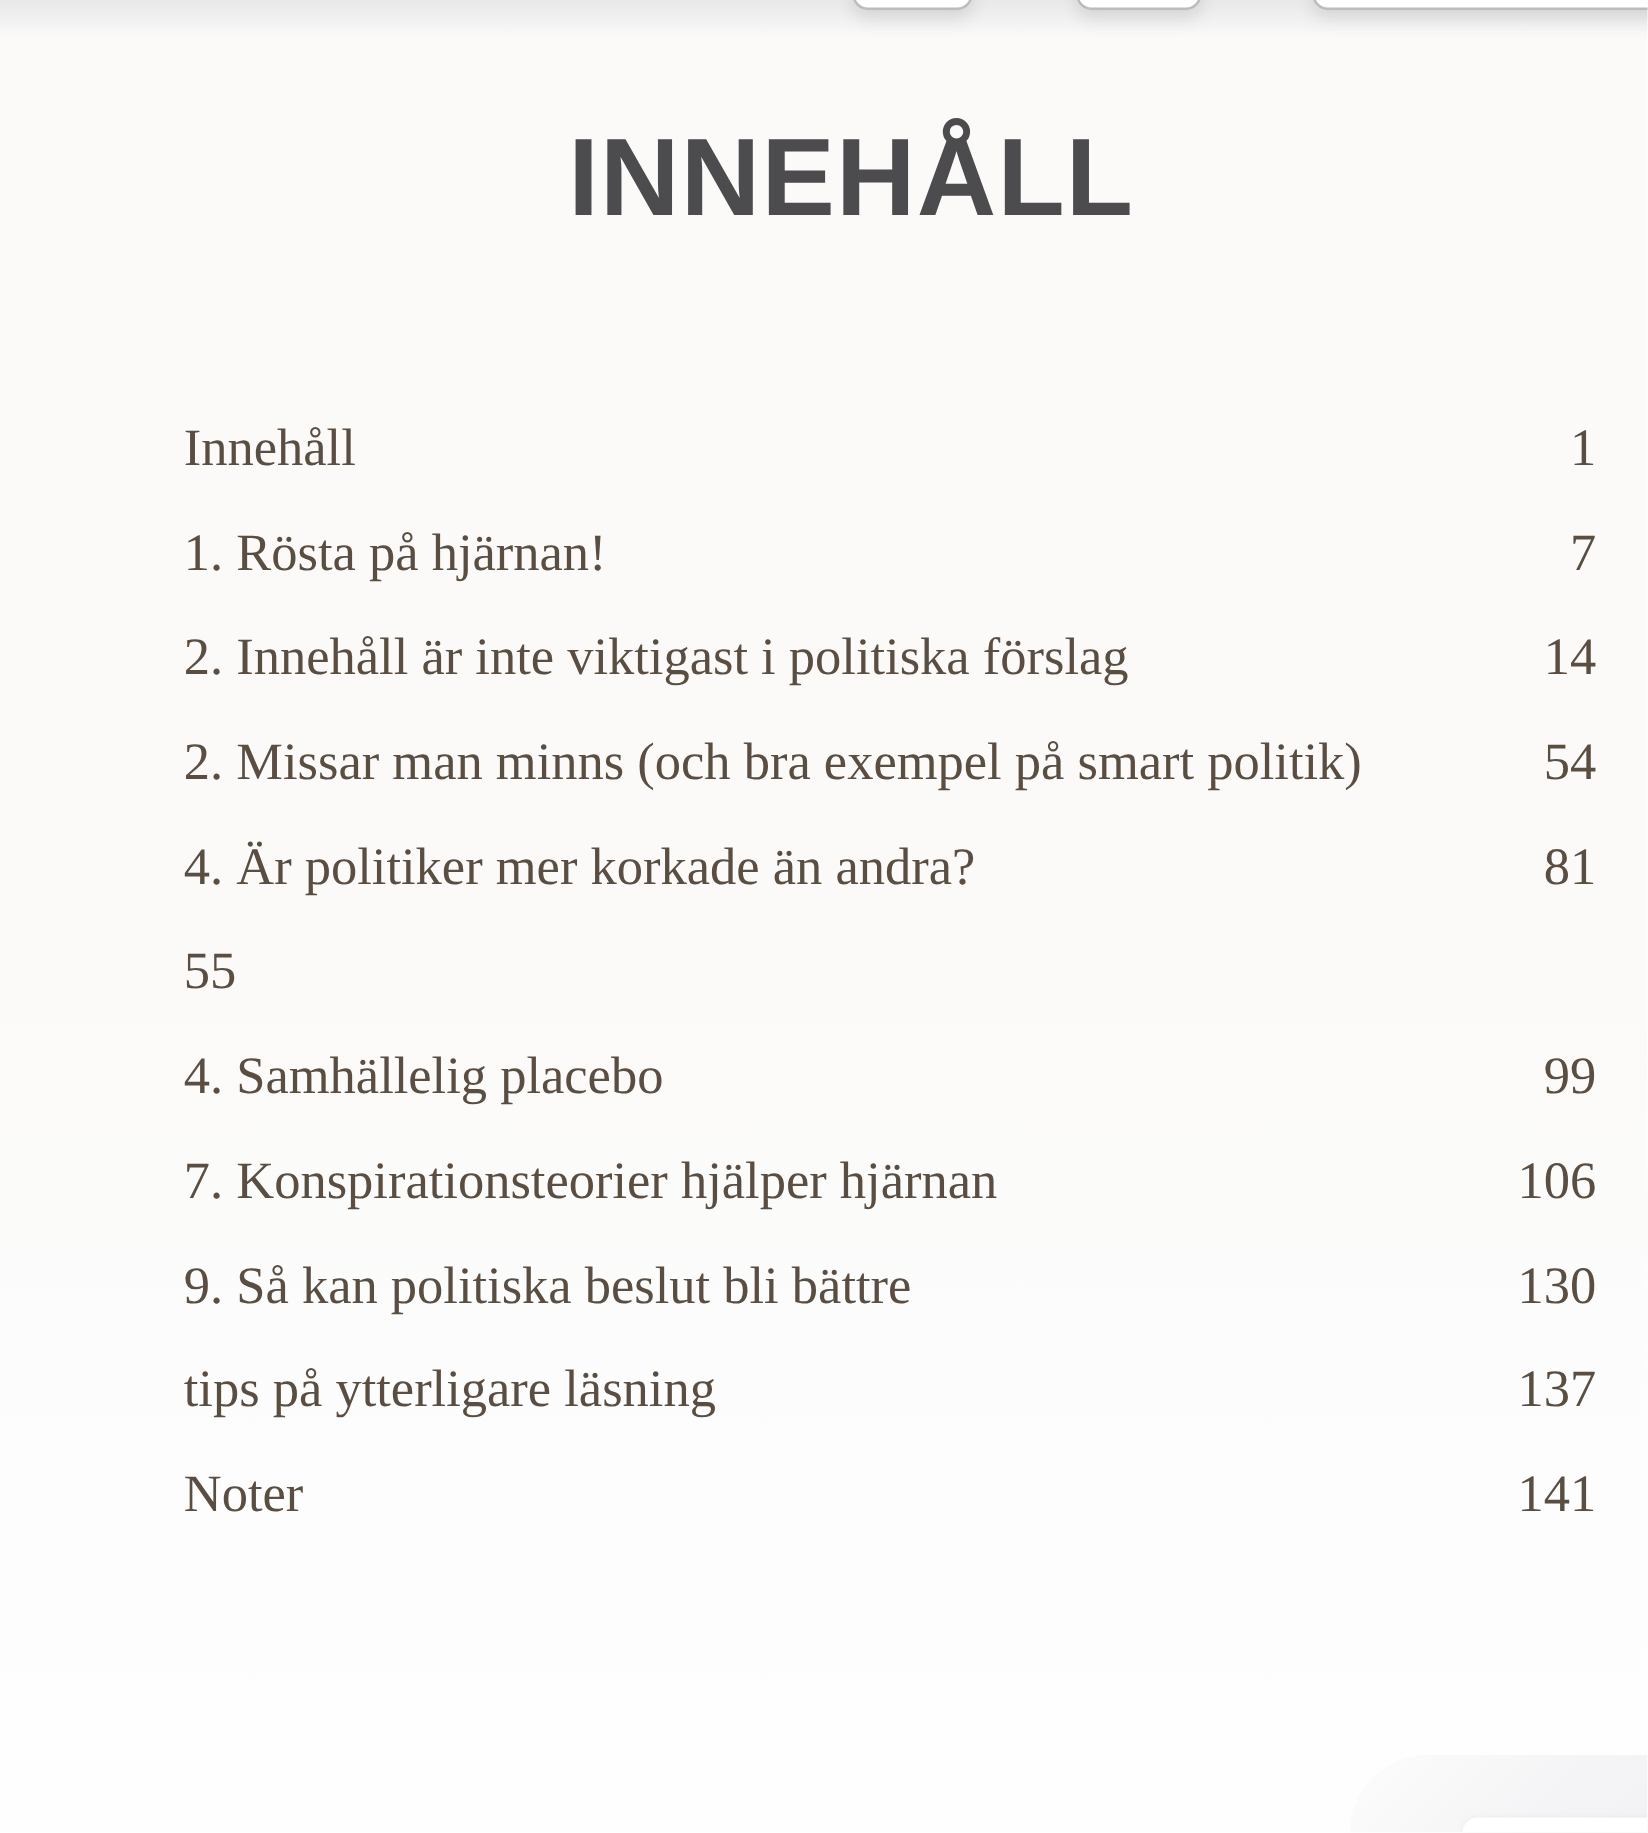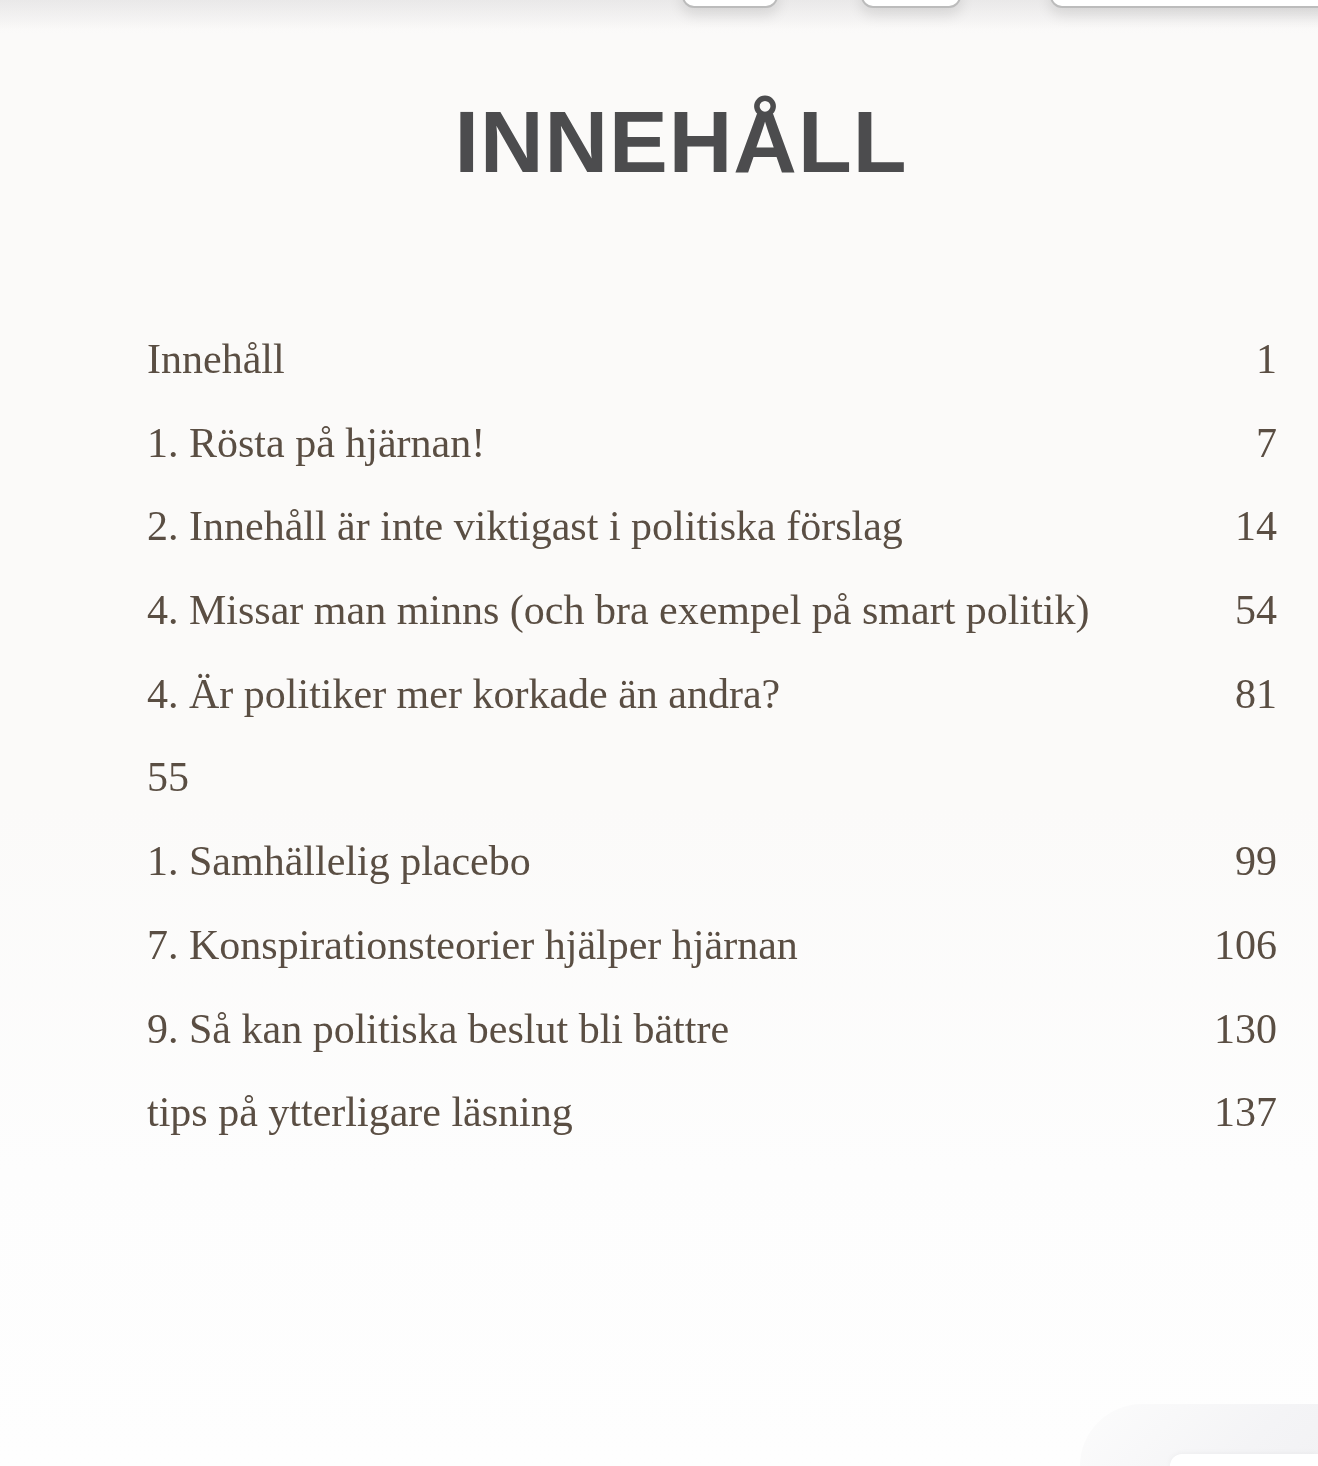--- a/index.html
+++ b/index.html
@@ -111,45 +111,49 @@
     </div>
     <div class="toc-row">
       <span class="toc-label">1. Rösta på hjärnan!</span>
       <span class="toc-page">7</span>
     </div>
     <div class="toc-row">
       <span class="toc-label">2. Innehåll är inte viktigast i politiska förslag</span>
       <span class="toc-page">14</span>
     </div>
     <div class="toc-row">
-      <span class="toc-label">4. Missar man minns (och bra exempel på smart politik)</span>
+      <span class="toc-label">2. Missar man minns (och bra exempel på smart politik)</span>
       <span class="toc-page">54</span>
     </div>
     <div class="toc-row">
       <span class="toc-label">4. Är politiker mer korkade än andra?</span>
       <span class="toc-page">81</span>
     </div>
     <div class="toc-row">
       <span class="toc-page">55</span>
     </div>
     <div class="toc-row">
-      <span class="toc-label">1. Samhällelig placebo</span>
+      <span class="toc-label">4. Samhällelig placebo</span>
       <span class="toc-page">99</span>
     </div>
     <div class="toc-row">
       <span class="toc-label">7. Konspirationsteorier hjälper hjärnan</span>
       <span class="toc-page">106</span>
     </div>
     <div class="toc-row">
       <span class="toc-label">9. Så kan politiska beslut bli bättre</span>
       <span class="toc-page">130</span>
     </div>
     <div class="toc-row">
       <span class="toc-label">tips på ytterligare läsning</span>
       <span class="toc-page">137</span>
     </div>
+    <div class="toc-row">
+      <span class="toc-label">Noter</span>
+      <span class="toc-page">141</span>
+    </div>
   </div>
 
   <div class="corner-card">
     <div class="corner-card-inner"></div>
   </div>
 
 </div>
 
 </body></html>

